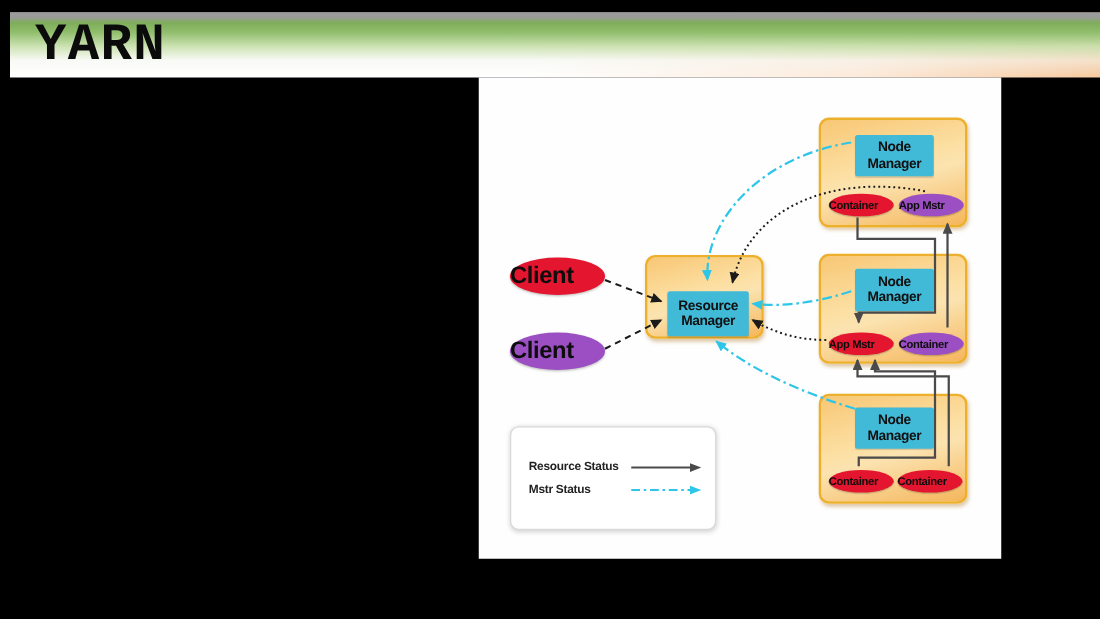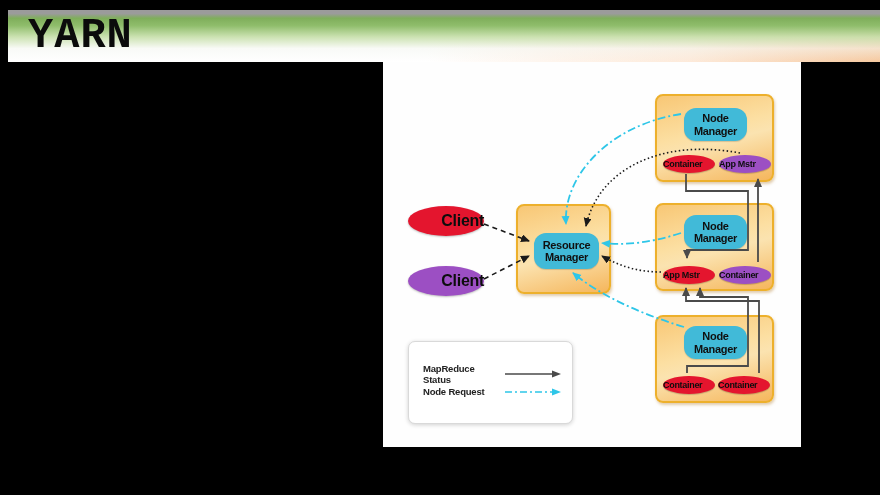--- a/index.html
+++ b/index.html
@@ -17,33 +17,33 @@
   #banner .title{font-family:Liberation Mono, monospace;font-weight:bold;
     font-size:42px;color:#0b0b0b;padding-left:20px;line-height:1;letter-spacing:1px;}
 
   
   #panel{position:absolute;left:383px;top:62px;width:418px;height:385px;background:#fefefe;}
 
   
   .group{position:absolute;border:2px solid #edb02c;border-radius:8px;box-sizing:border-box;
     background:linear-gradient(165deg,#f8c775 0%,#fcdfa2 42%,#fbe3b0 55%,#f5b65c 100%);
     box-shadow:1px 2px 3px rgba(170,110,20,.35);}
-  .nm-box,.rm-box{position:absolute;background:#41bad8;border-radius:12px;
+  .nm-box,.rm-box{position:absolute;background:#41bad8;border-radius:2px;
     display:flex;align-items:center;justify-content:center;text-align:center;
     font-weight:bold;color:#101010;font-size:11px;line-height:1.1;letter-spacing:-.3px;
     box-shadow:0 1px 1px rgba(0,0,0,.15);}
   .ellipse{position:absolute;border-radius:50%;display:flex;align-items:center;justify-content:flex-start;
     font-weight:bold;color:#0d0d0d;font-size:9px;letter-spacing:-.3px;white-space:nowrap;
     box-shadow:0 1px 1px rgba(0,0,0,.2);}
   .el-red{background:#e4152e;}
   .el-purple{background:#9c4fc3;}
 
   .client{position:absolute;width:76px;height:30px;border-radius:50%;
-    display:flex;align-items:center;justify-content:flex-end;font-weight:bold;
-    font-size:16px;color:#0d0d0d;letter-spacing:-.3px;box-shadow:0 1px 2px rgba(0,0,0,.25);}
+    display:flex;align-items:center;justify-content:flex-start;font-weight:bold;
+    font-size:19px;color:#0d0d0d;letter-spacing:-.3px;box-shadow:0 1px 2px rgba(0,0,0,.25);}
 
   
   #legend{position:absolute;left:25px;top:279px;width:165px;height:83px;background:#fff;
     border:1px solid #d9d9d9;border-radius:7px;box-shadow:0 1px 4px rgba(0,0,0,.18);
     display:flex;flex-direction:column;justify-content:center;padding:2px 0;box-sizing:border-box;}
   .lg-row{display:flex;align-items:center;height:18px;padding:0 10px 0 14px;}
   .lg-label{flex:1;font-size:9.5px;font-weight:bold;color:#222;letter-spacing:-.2px;}
   .lg-line{flex:0 0 auto;}
 
   
@@ -53,21 +53,21 @@
 <body>
 
 <div id="slide">
 
   <div id="banner">
     <div class="title">YARN</div>
   </div>
 
   <div id="panel">
 
-    <div class="group" style="left:133px;top:142px;width:95px;height:90px;">
+    <div class="group" style="left:133px;top:142px;width:95px;height:67px;">
       <div class="rm-box" style="left:16px;top:27px;width:65px;height:36px;">
         <span>Resource Manager</span>
       </div>
     </div>
 
     <div class="group" style="left:272px;top:32px;width:119px;height:88px;">
       <div class="nm-box" style="left:27px;top:12px;width:63px;height:33px;">
         <span>Node Manager</span>
       </div>
       <div class="ellipse el-red" style="left:6px;top:59px;width:52px;height:18px;">
@@ -104,28 +104,28 @@
 
     <div class="client el-red" style="left:25px;top:144px;">
       <span>Client</span>
     </div>
     <div class="client el-purple" style="left:25px;top:204px;">
       <span>Client</span>
     </div>
 
     <div id="legend">
       <div class="lg-row">
-        <span class="lg-label">MapReduce Status</span>
+        <span class="lg-label">Resource Status</span>
         <svg class="lg-line" width="58" height="12">
           <line x1="1" y1="6" x2="48" y2="6" stroke-width="1.6" stroke="#4a4a4a"></line>
           <polygon points="48,2.5 57,6 48,9.5" fill="#4a4a4a"></polygon>
         </svg>
       </div>
       <div class="lg-row">
-        <span class="lg-label">Node Request</span>
+        <span class="lg-label">Mstr Status</span>
         <svg class="lg-line" width="58" height="12">
           <line x1="1" y1="6" x2="48" y2="6" stroke-width="1.6" stroke-dasharray="7,3,2,3" stroke="#2ec6e8"></line>
           <polygon points="48,2.5 57,6 48,9.5" fill="#2ec6e8"></polygon>
         </svg>
       </div>
     </div>
 
     <svg id="arrows" width="418" height="385" viewBox="0 0 418 385">
       <defs>
         <marker id="mGray" markerUnits="userSpaceOnUse" markerWidth="10" markerHeight="9" refX="8" refY="4" orient="auto">

